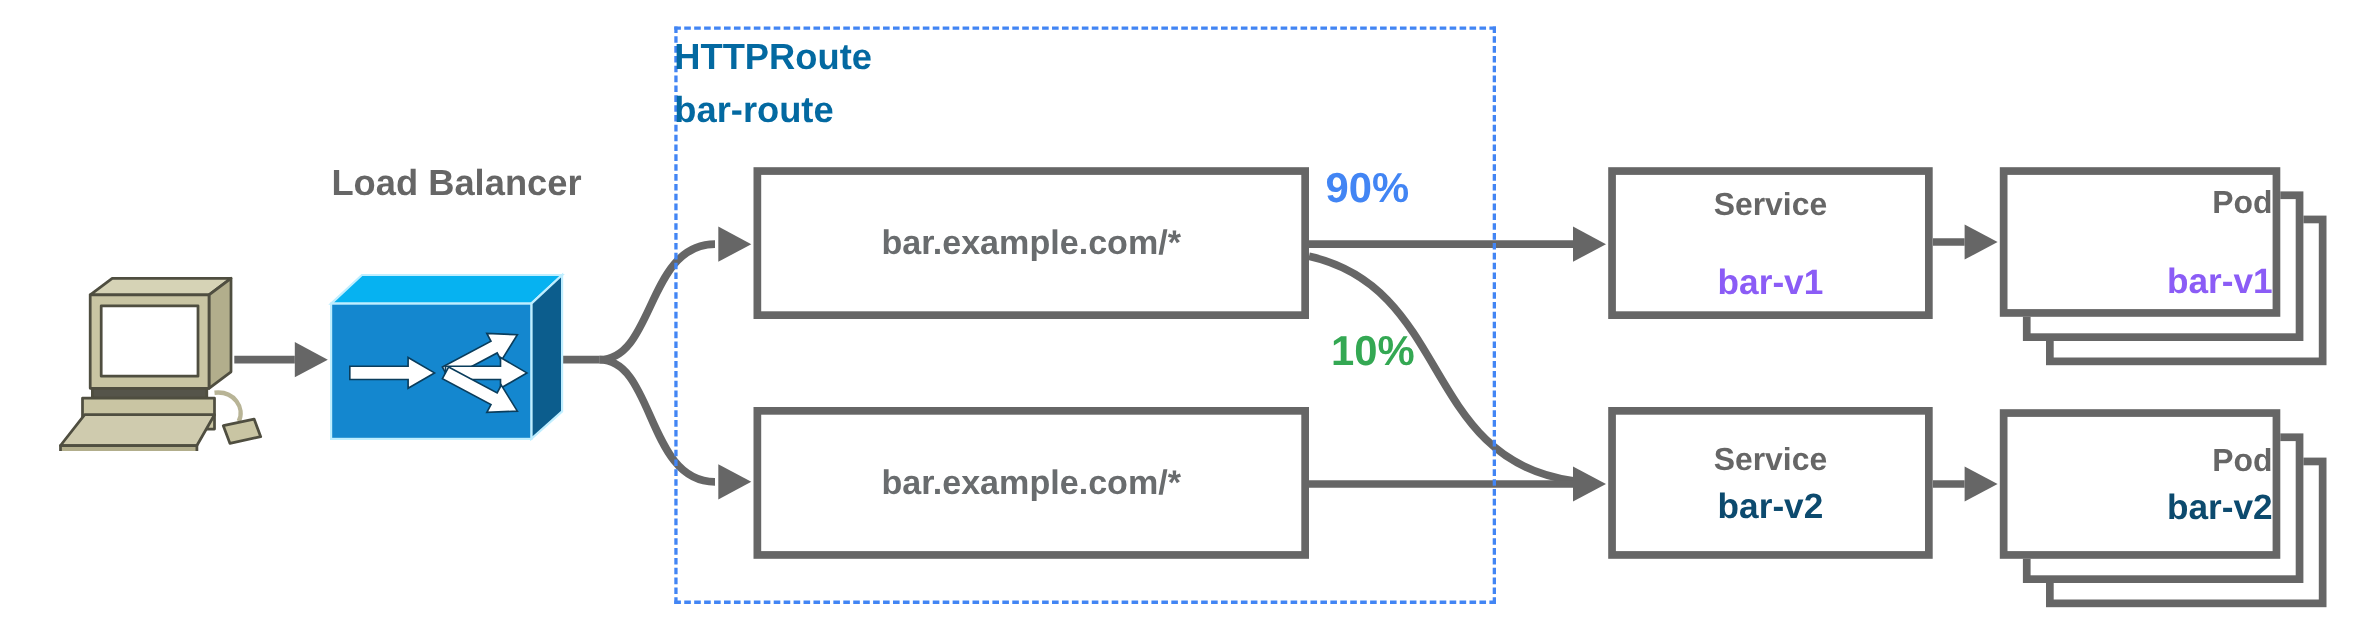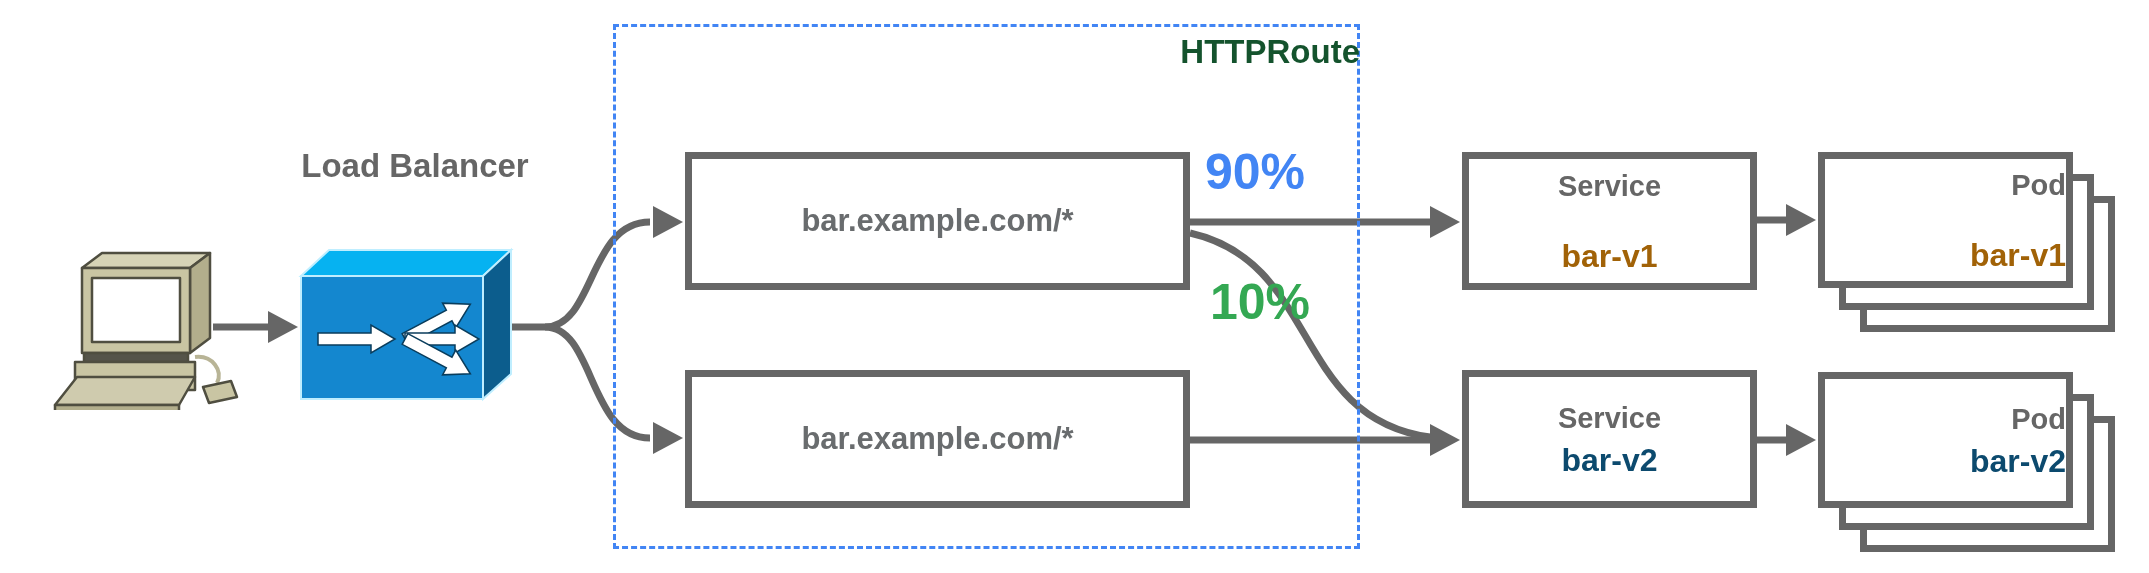--- a/index.html
+++ b/index.html
@@ -18,42 +18,42 @@
   
   .lb-label{
     left:250px;top:147px;width:330px;text-align:center;
     font-size:33px;font-weight:bold;color:#666666;line-height:38px;
   }
   .group-box{
     left:613px;top:24px;width:747px;height:525px;
     border:3px dashed #4285f4;box-sizing:border-box;
   }
   .group-title{
-    left:613px;top:28px;width:747px;text-align:right;
-    font-size:33px;font-weight:bold;color:#14532d;line-height:48px;
+    left:613px;top:28px;width:747px;text-align:left;
+    font-size:33px;font-weight:bold;color:#0369a1;line-height:48px;
   }
 
   
   .node{
     background:#ffffff;border:7px solid #666666;box-sizing:border-box;
     display:flex;flex-direction:column;align-items:center;justify-content:center;
     font-weight:bold;color:#696c6e;font-size:31px;line-height:42px;text-align:center;
   }
   .node .line:empty{display:none;}
   .route-1{left:685px;top:152px;width:505px;height:138px;}
   .route-2{left:685px;top:370px;width:505px;height:138px;}
   .service-1{left:1462px;top:152px;width:295px;height:138px;}
   .service-2{left:1462px;top:370px;width:295px;height:138px;}
   .kind{color:#666666;font-size:29px;}
-  .name-blue{color:#a16207;font-size:32px;margin-top:28px;}
+  .name-blue{color:#8b5cf6;font-size:32px;margin-top:28px;}
   .name-green{color:#0c4a6e;font-size:32px;}
 
-  .weight{font-size:50px;font-weight:bold;line-height:40px;}
+  .weight{font-size:38px;font-weight:bold;line-height:40px;}
   .weight-90{left:1205px;top:152px;color:#4285f4;}
-  .weight-10{left:1210px;top:282px;color:#34a853;}
+  .weight-10{left:1210px;top:300px;color:#34a853;}
 
   
   .pod-stack{width:297px;height:180px;}
   .pod-stack-1{left:1818px;top:152px;}
   .pod-stack-2{left:1818px;top:372px;}
   .pod-layer{
     position:absolute;width:255px;height:136px;
     background:#ffffff;border:7px solid #666666;box-sizing:border-box;
   }
   .pod-layer.l3{left:42px;top:44px;}
@@ -130,20 +130,21 @@
       <polygon points="112,89 162,89 162,81 186,95 162,109 162,101 112,101"></polygon>
       <g transform="rotate(28 112 95)">
         <polygon points="112,89 162,89 162,81 186,95 162,109 162,101 112,101"></polygon>
       </g>
     </g>
   </svg>
 
   <div class="abs group-box"></div>
   <div class="abs group-title">
     <div>HTTPRoute</div>
+    <div>bar-route</div>
   </div>
 
   <div class="abs node route-1">
     <div class="line">bar.example.com/*</div>
 
   </div>
   <div class="abs node route-2">
     <div class="line">bar.example.com/*</div>
   </div>
 

